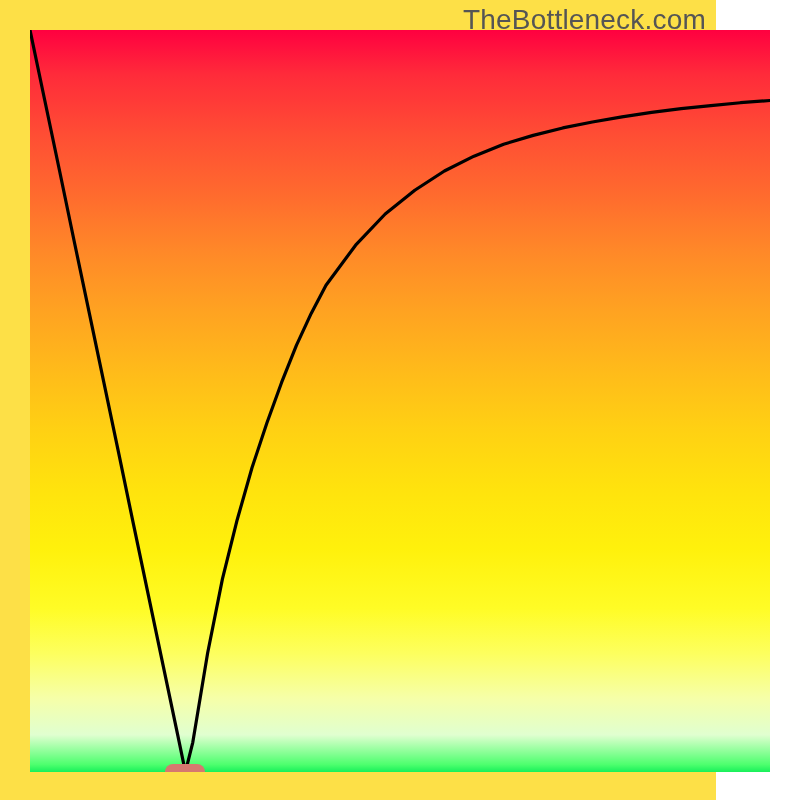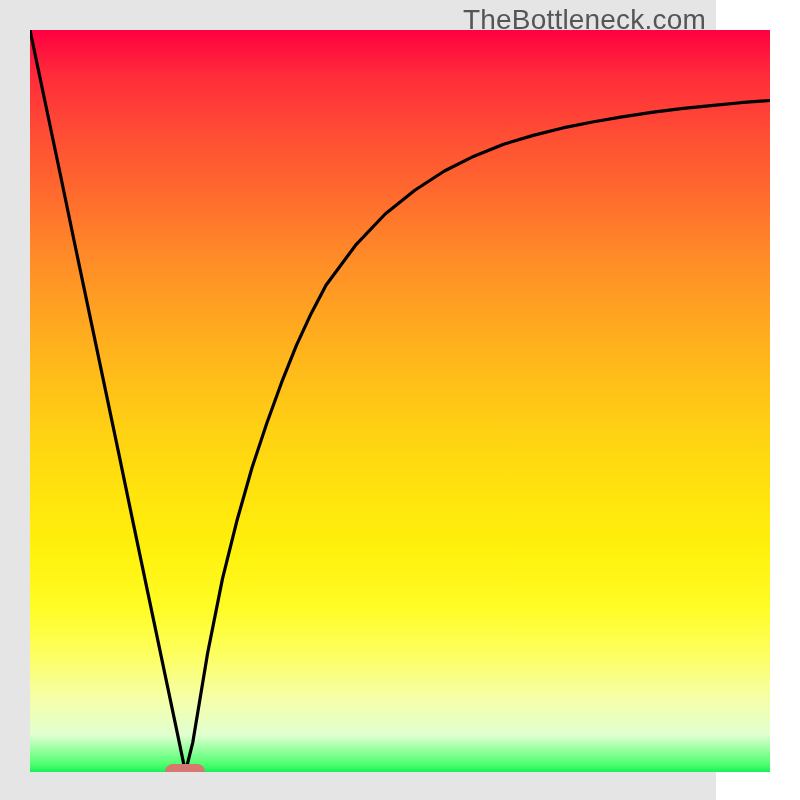--- a/index.html
+++ b/index.html
@@ -6,21 +6,21 @@
     margin: 0;
     padding: 0;
     width: 800px;
     height: 800px;
     overflow: hidden;
     font-family: Arial, Helvetica, sans-serif;
   }
   .frame {
     width: 716px;
     height: 800px;
-    background: #e5e5e5;
+    background: #fde047;
     position: relative;
   }
   .watermark {
     position: absolute;
     top: 4px;
     right: 10px;
     color: #555;
     font-size: 28px;
     font-weight: 400;
     letter-spacing: 0.2px;

